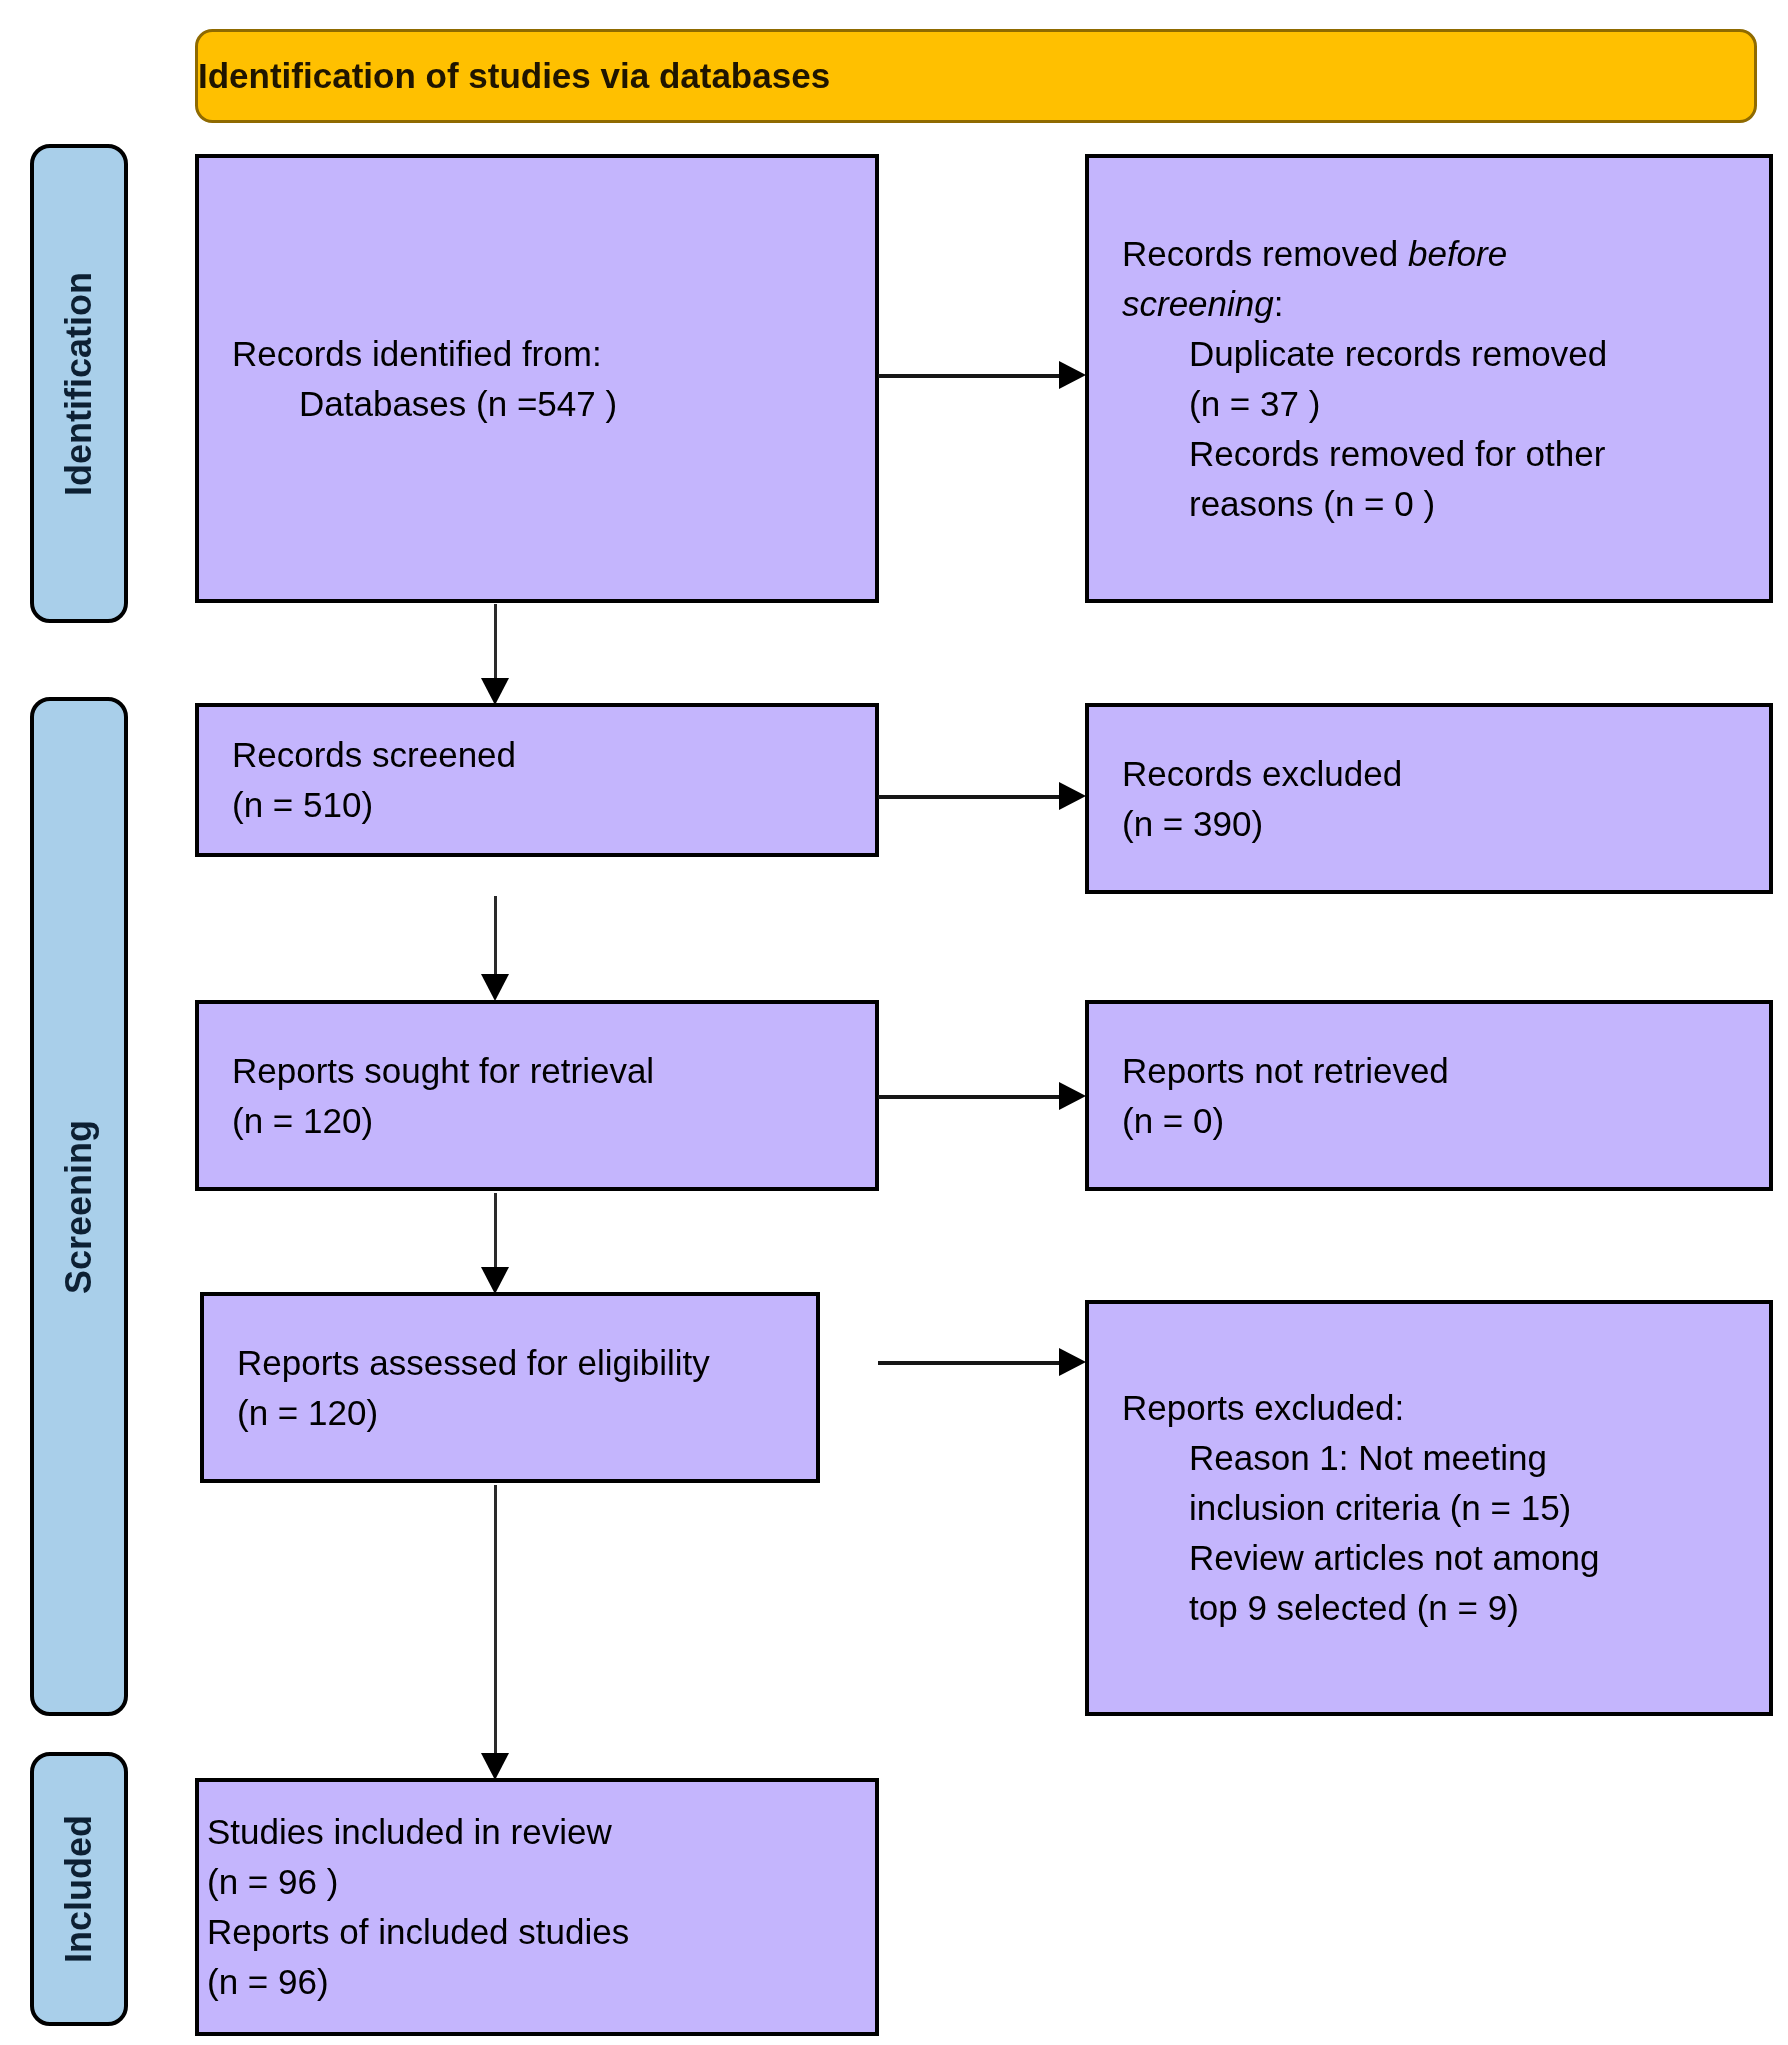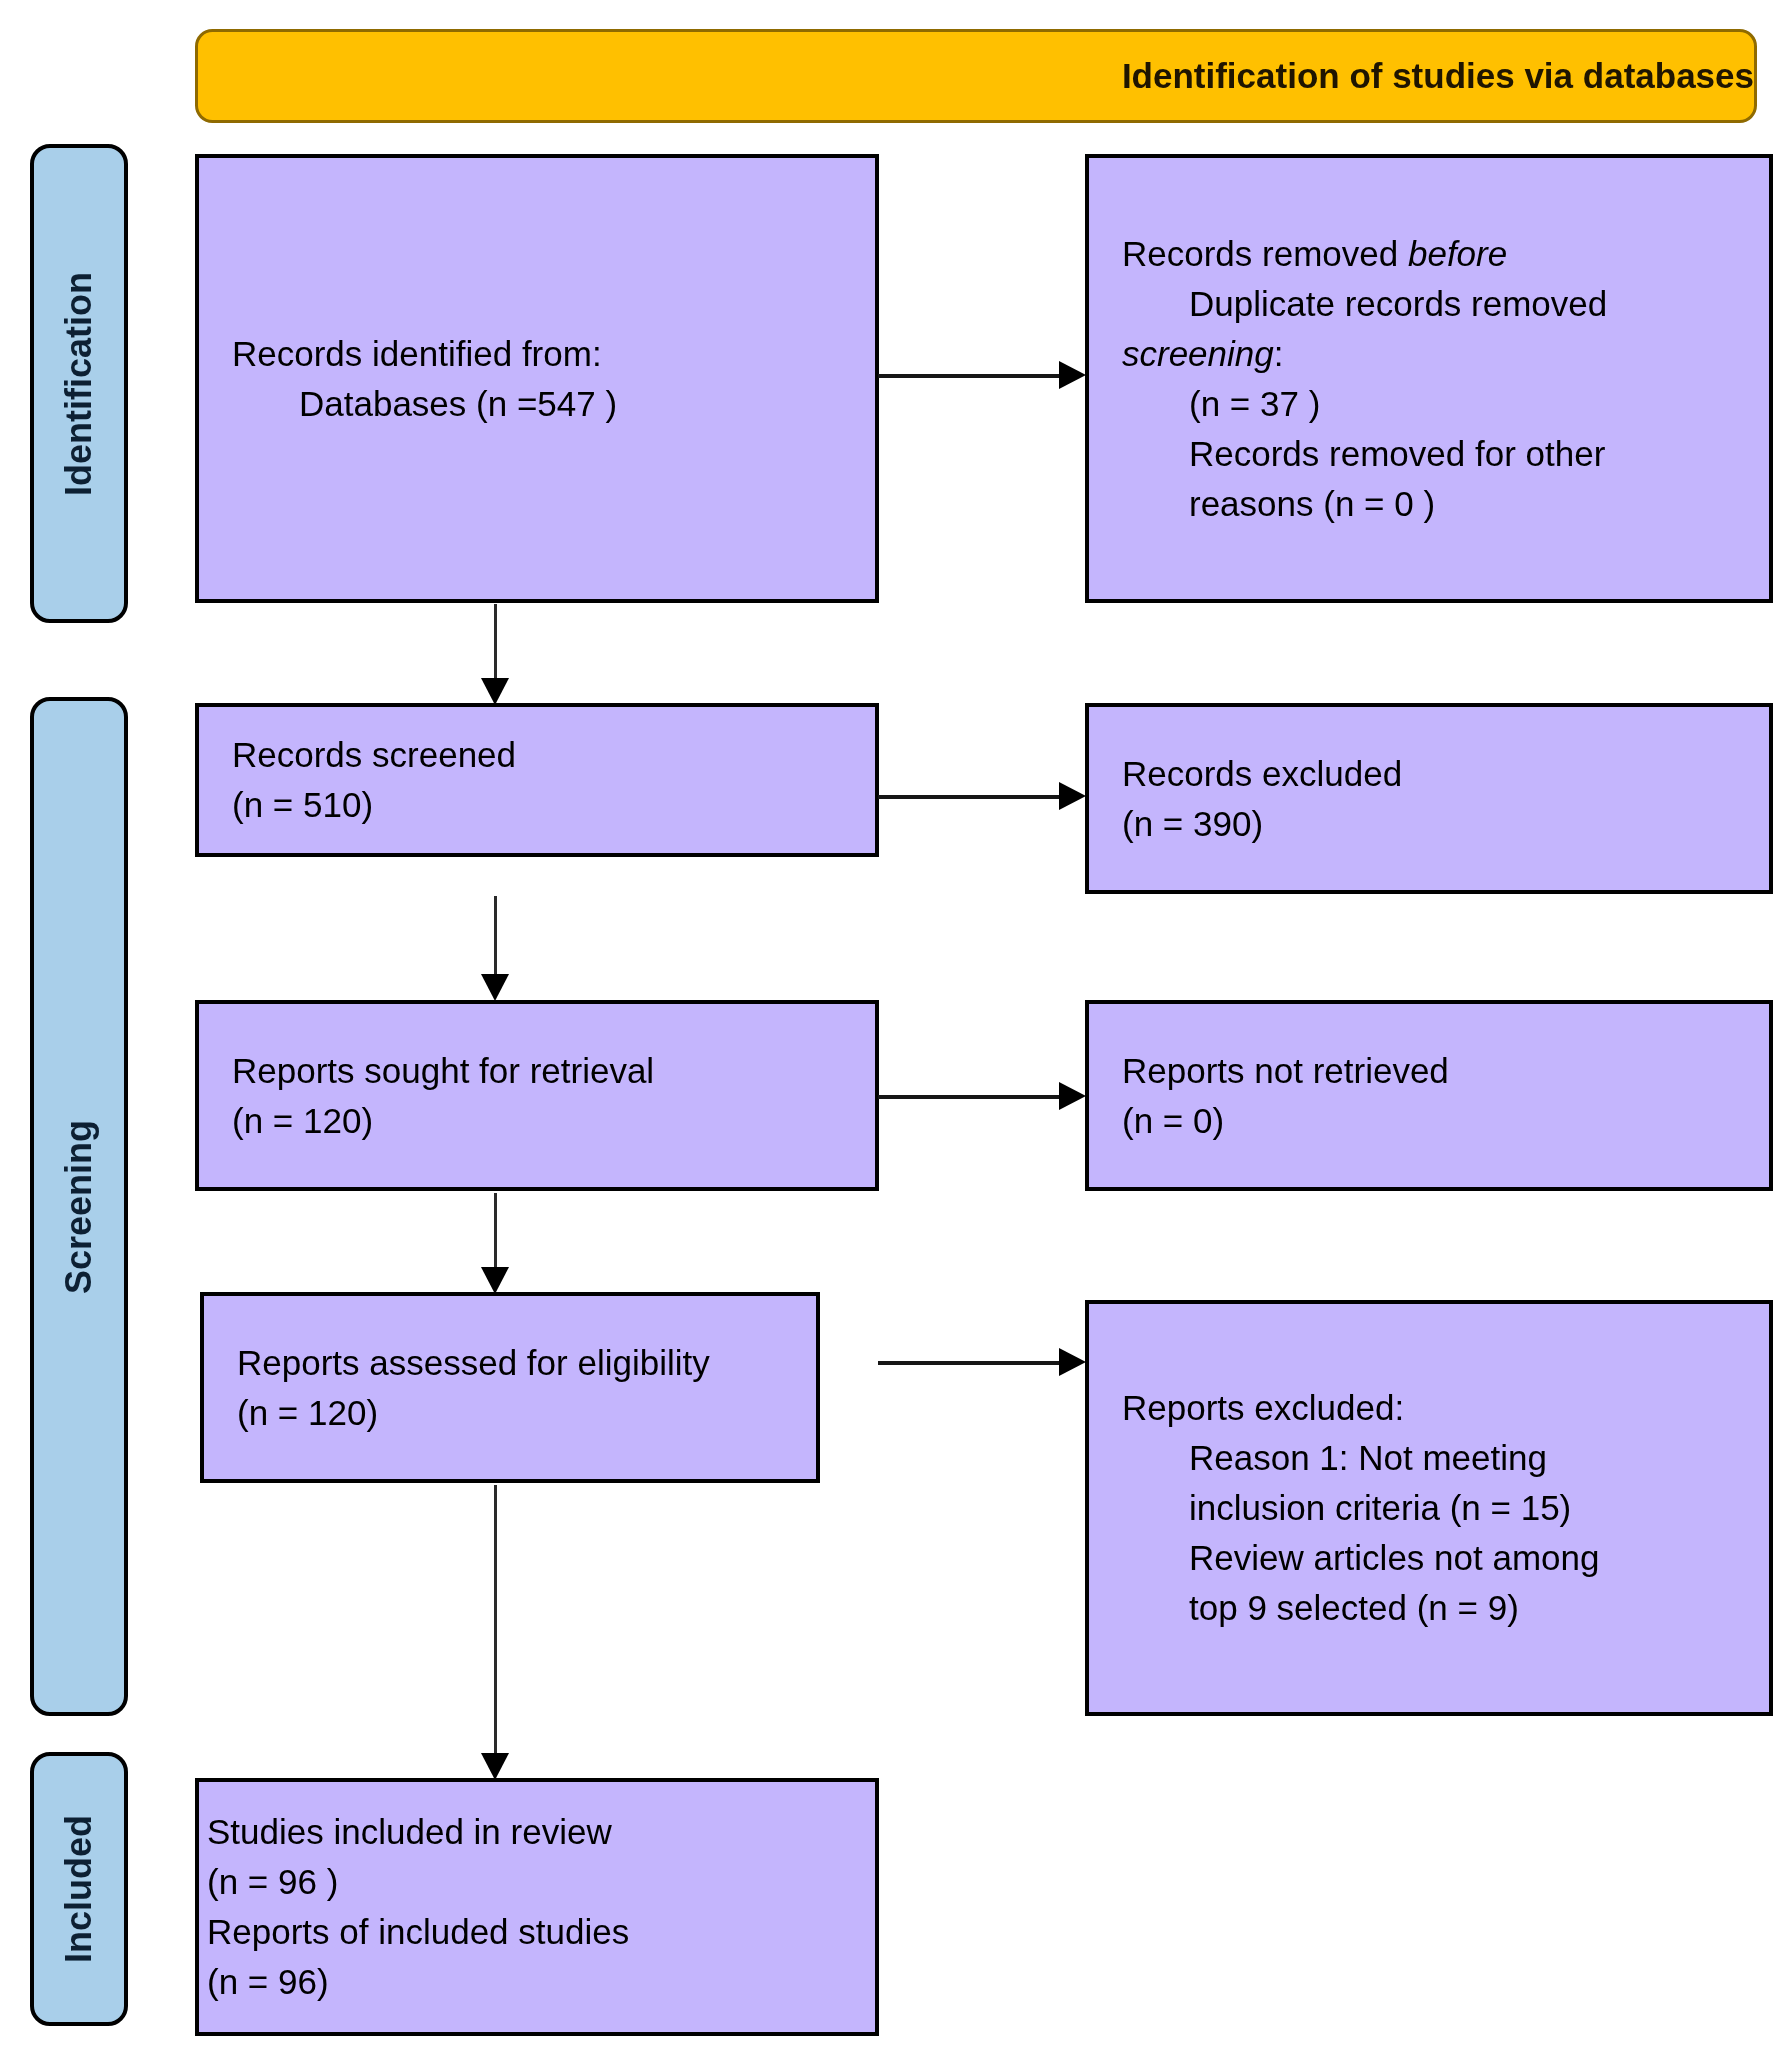--- a/index.html
+++ b/index.html
@@ -13,21 +13,21 @@
   }
 
   
   .banner {
     position: absolute;
     left: 195px; top: 29px; width: 1562px; height: 94px;
     background: #FFC000;
     border: 3.3px solid #8F6A00;
     border-radius: 17.4px;
     box-sizing: border-box;
-    display: flex; align-items: center; justify-content: flex-end;
+    display: flex; align-items: center; justify-content: flex-start;
     font-weight: bold; font-size: 35px; color: #1F1500;
   }
 
   
   .stage {
     position: absolute;
     left: 30px; width: 98px;
     background: #A9CFEA;
     border: 4px solid #000000;
     border-radius: 20px;
@@ -101,22 +101,22 @@
     <span class="stage-label">Included</span>
   </div>
 
   <div class="box" style="left:195px;top:154px;width:684px;height:449px;">
     <div class="line">Records identified from:</div>
     <div class="line ind">Databases (n =547 )</div>
   </div>
 
   <div class="box" style="left:1085px;top:154px;width:688px;height:449px;">
     <div class="line"><span>Records removed </span><em>before</em></div>
+    <div class="line"><em>screening</em><span>:</span></div>
     <div class="line ind">Duplicate records removed</div>
-    <div class="line"><em>screening</em><span>:</span></div>
     <div class="line ind">(n = 37 )</div>
     <div class="line ind">Records removed for other</div>
     <div class="line ind">reasons (n = 0 )</div>
   </div>
 
   <div class="box" style="left:195px;top:703px;width:684px;height:154px;">
     <div class="line">Records screened</div>
     <div class="line">(n = 510)</div>
   </div>
 

